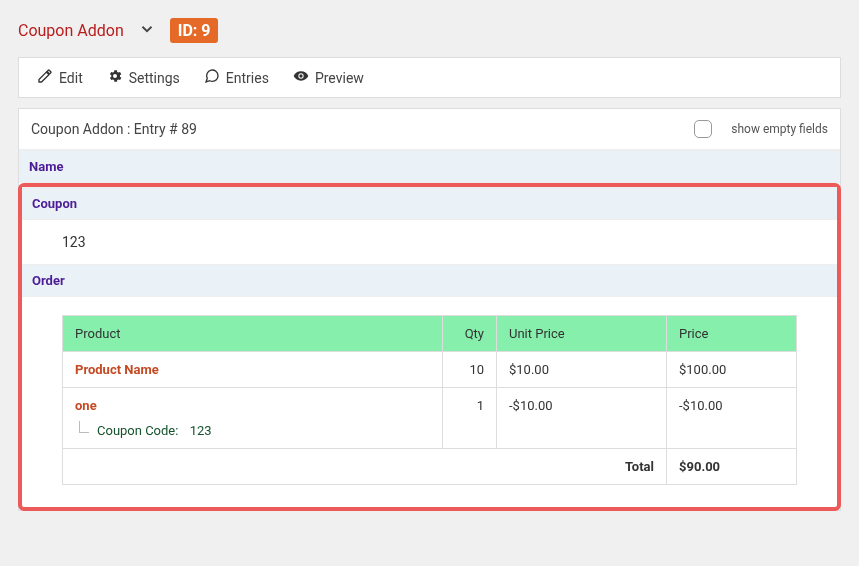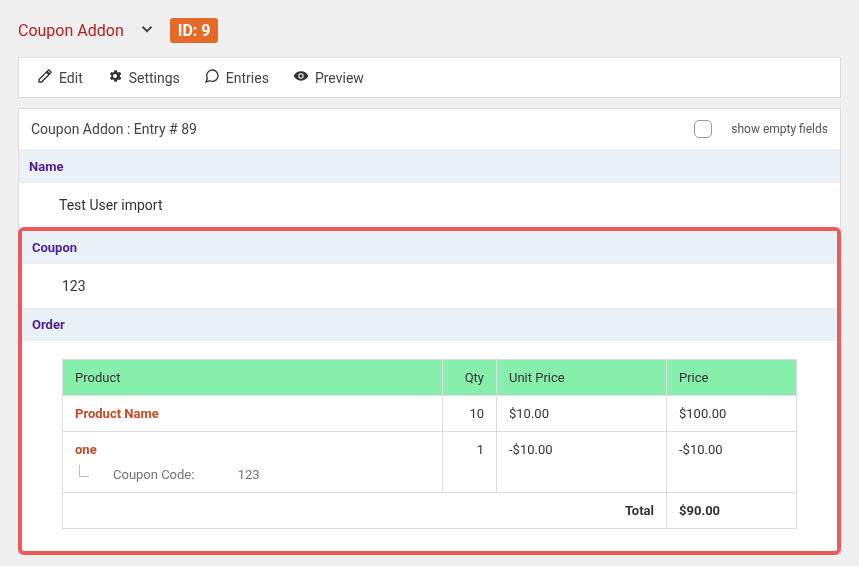--- a/index.html
+++ b/index.html
@@ -75,21 +75,21 @@
     padding: 10px 12px;
     text-align: left;
     vertical-align: top;
     font-size: 13px;
   }
   table.order th { background: #86efac; font-weight: 400; color: #333; }
   table.order td.qty, table.order th.qty { text-align: right; width: 54px; }
   table.order th.unit, table.order td.unit { width: 170px; }
   table.order th.price, table.order td.price { width: 130px; }
   .prod-name { color: #c44a24; font-weight: 700; }
-  .coupon-sub { margin-top: 10px; color: #737373; font-size: 13px; display: flex; align-items: center; gap: 20px; }
+  .coupon-sub { margin-top: 10px; color: #14532d; font-size: 13px; display: flex; align-items: center; gap: 4px; }
   .coupon-sub .tree {
     display: inline-block; width: 10px; height: 12px;
     border-left: 1px solid #bbb; border-bottom: 1px solid #bbb;
     margin-left: 4px; margin-right: 4px; transform: translateY(-4px);
   }
   tr.total td { font-weight: 700; }
   tr.total td.label { text-align: right; }
   tr.lined td { border-top: 1px solid #ddd; }
   tr.sub td { border-top: none; }
 </style>
@@ -139,21 +139,20 @@
   <div class="panel">
     <div class="panel-head">
       <span class="entry-title">Coupon Addon : Entry # 89</span>
       <label class="show-empty">
         <input type="checkbox" style="">
         <span>show empty fields</span>
       </label>
     </div>
 
     <div class="section-label">Name</div>
-    <div class="section-value">Test User import</div>
 
     <div class="highlight">
       <div class="section-label">Coupon</div>
       <div class="section-value">123</div>
 
       <div class="section-label">Order</div>
       <div class="order-table-wrap">
         <table class="order">
           <thead>
             <tr>

